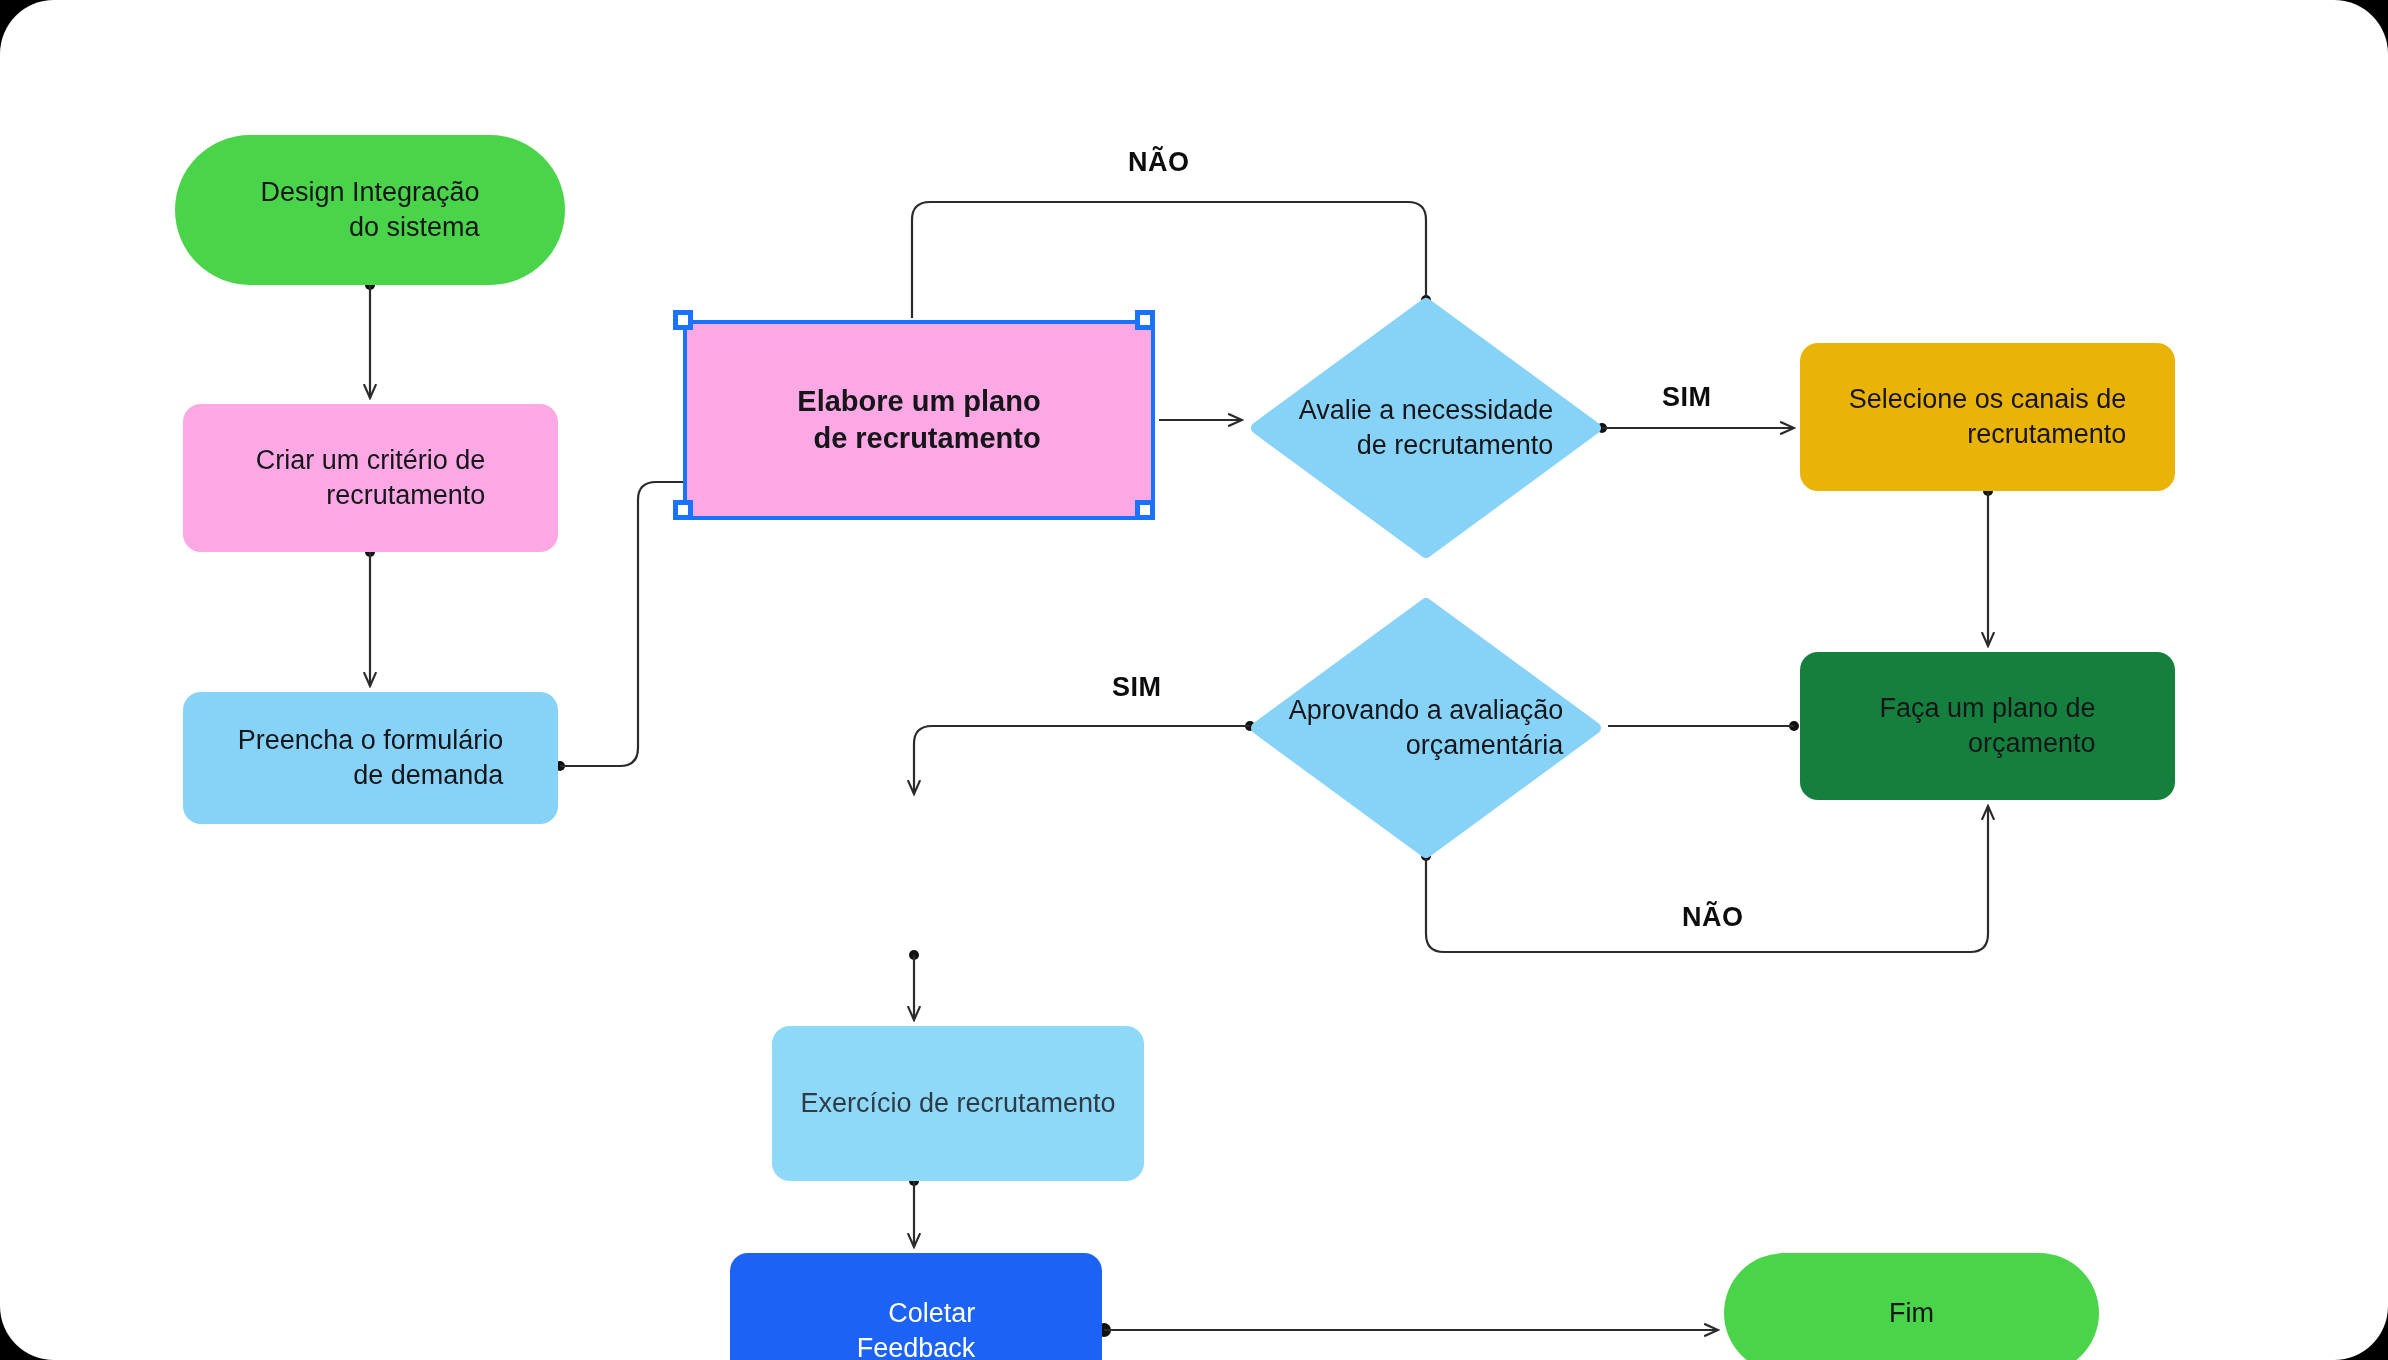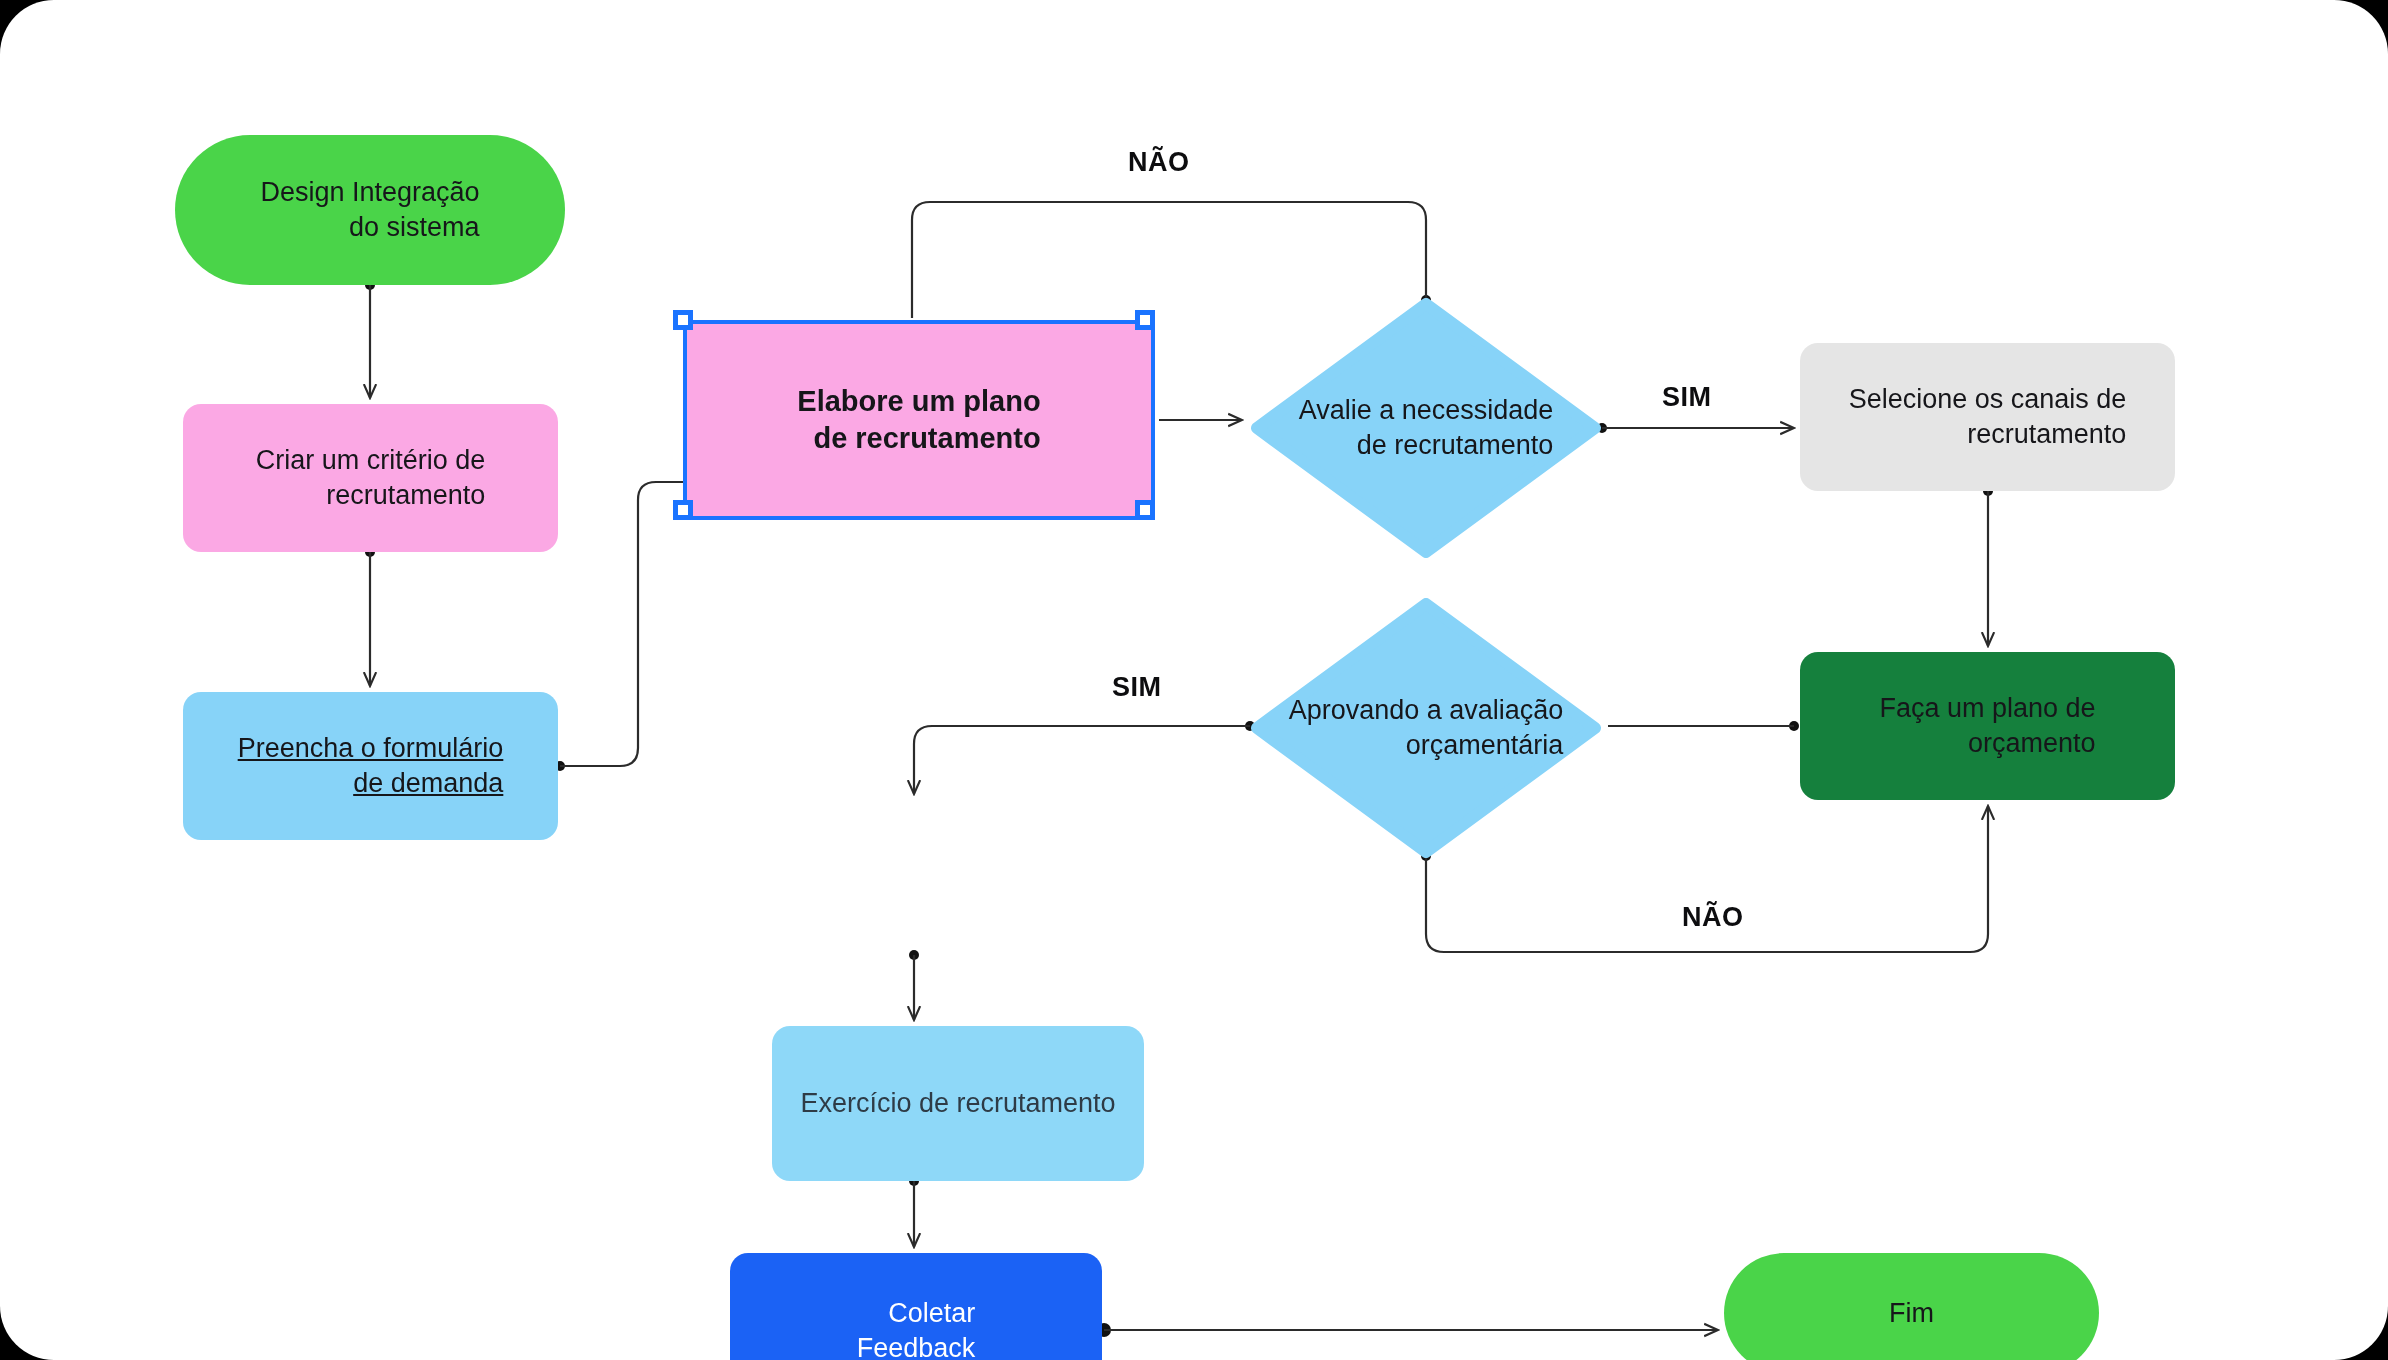--- a/index.html
+++ b/index.html
@@ -171,35 +171,35 @@
       <path d="M 175 6 L 344 130 L 175 254 L 6 130 Z" fill="#87d3f8" stroke="none" stroke-linejoin="round" stroke-width="12"></path>
       <path d="M 175 6 L 344 130 L 175 254 L 6 130 Z" fill="none" stroke="#87d3f8" stroke-linejoin="round" stroke-width="12"></path>
     </svg>
 
     <div class="node pill" style="left:175px; top:135px; width:390px; height:150px; background:#4ad449;">Design Integração
 do sistema</div>
 
     <div class="node rect" style="left:183px; top:404px; width:375px; height:148px; background:#fba8e4;">Criar um critério de
 recrutamento</div>
 
-    <div class="node rect" style="left:183px; top:692px; width:375px; height:148px; background:#87d3f8;text-decoration:underline;">Preencha o formulário
+    <div class="node rect" style="left:183px; top:692px; width:375px; height:132px; background:#87d3f8;">Preencha o formulário
 de demanda</div>
 
     <div class="node selected" style="left:683px; top:320px; width:472px; height:200px; background:#fba8e4;">Elabore um plano
 de recrutamento</div>
 
     <div class="handle" style="left:673px; top:310px;"></div>
     <div class="handle" style="left:1135px; top:310px;"></div>
     <div class="handle" style="left:673px; top:500px;"></div>
     <div class="handle" style="left:1135px; top:500px;"></div>
 
     <div class="node diamond-label" style="left:1251px; top:298px; width:350px; height:260px;">Avalie a necessidade
 de recrutamento</div>
 
-    <div class="node rect" style="left:1800px; top:343px; width:375px; height:148px; background:#e5e5e5;">Selecione os canais de
+    <div class="node rect" style="left:1800px; top:343px; width:375px; height:148px; background:#eab308;">Selecione os canais de
 recrutamento</div>
 
     <div class="node rect" style="left:1800px; top:652px; width:375px; height:148px; background:#15803d;">Faça um plano de
 orçamento</div>
 
     <div class="node diamond-label" style="left:1221px; top:598px; width:410px; height:260px;">Aprovando a avaliação
 orçamentária</div>
 
 
     <div class="node rect" style="left:730px; top:1026px; width:372px; height:155px; background:#8ed8f8; color:#2e3b46;margin-left:42px;">Exercício de recrutamento</div>

